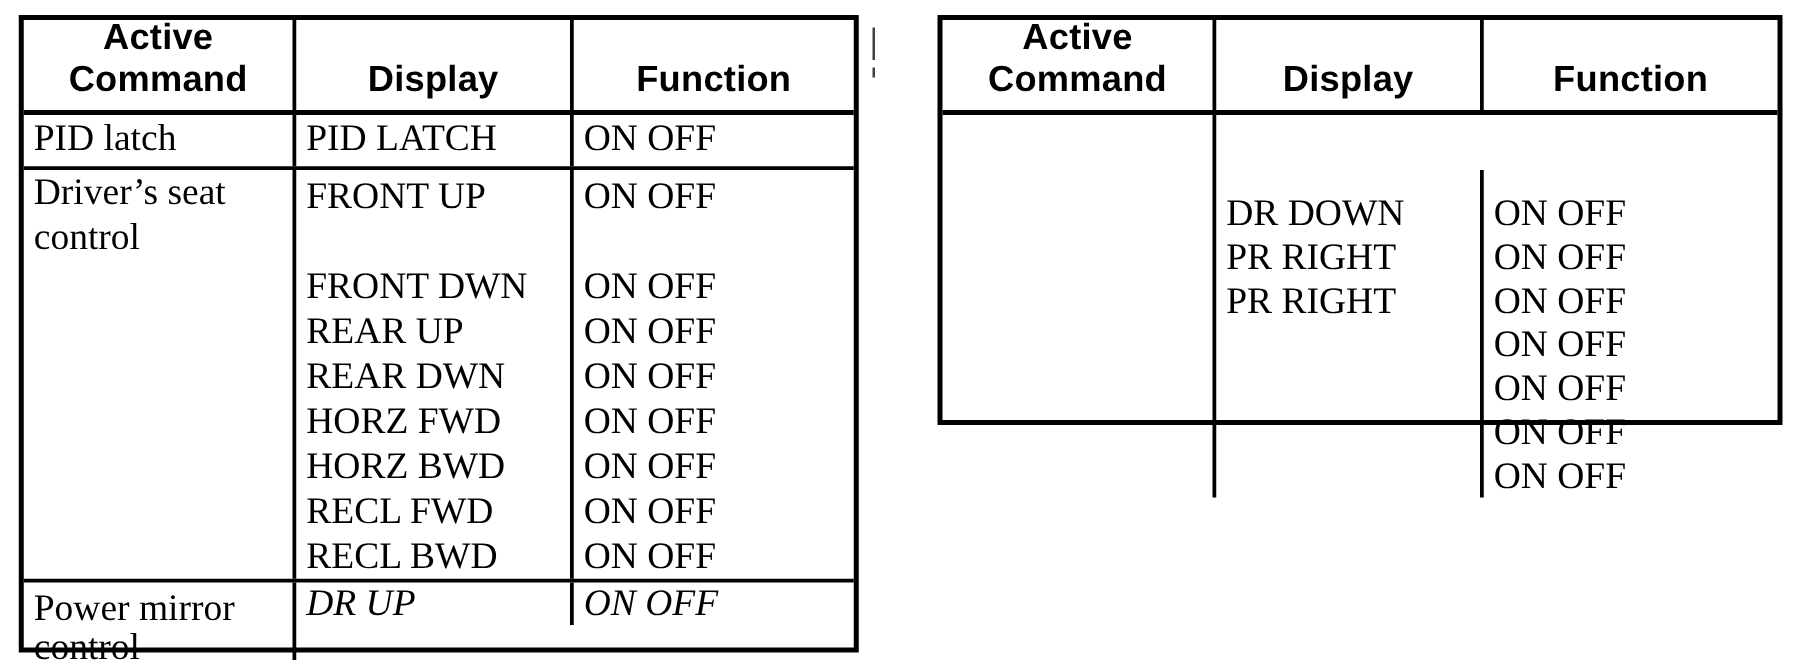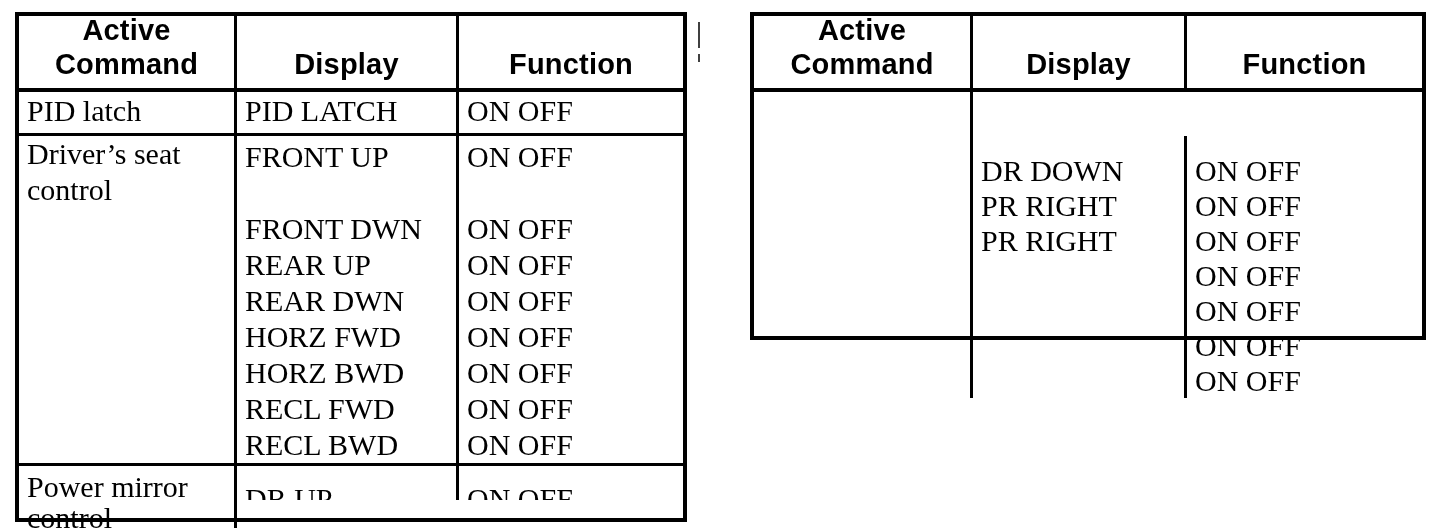--- a/index.html
+++ b/index.html
@@ -61,21 +61,21 @@
   }
   .prewrap { white-space: pre-line; }
 
   .row-pid    { height: 41px; }
   .row-driver { height: 327px; }
   .row-mirror { flex: 1 1 auto; }
 
   .row-pid .bcell   { line-height: 34px; padding-top: 2px; }
   .cmd-driver       { line-height: 36px; padding-top: 0; }
   .cmd-mirror       { line-height: 31px; padding-top: 5px; }
-  .row-mirror .lnm  { height: 34px; line-height: 34px; padding-top: 16px; }
+  .row-mirror .lnm  { height: 34px; line-height: 34px; padding-top: 0; font-style: italic; }
 
   .ln  { height: 36px; line-height: 36px; white-space: nowrap; }
   .tbl-right .ln { height: 35px; line-height: 35px; }
   .tbl-right .body-fill { padding-top: 17px; margin-top: 44px; }
   .tbl-left  .disp-pad  { padding-top: 3px; }
 
   
   .speck {
     position: absolute;
     background: #000;

